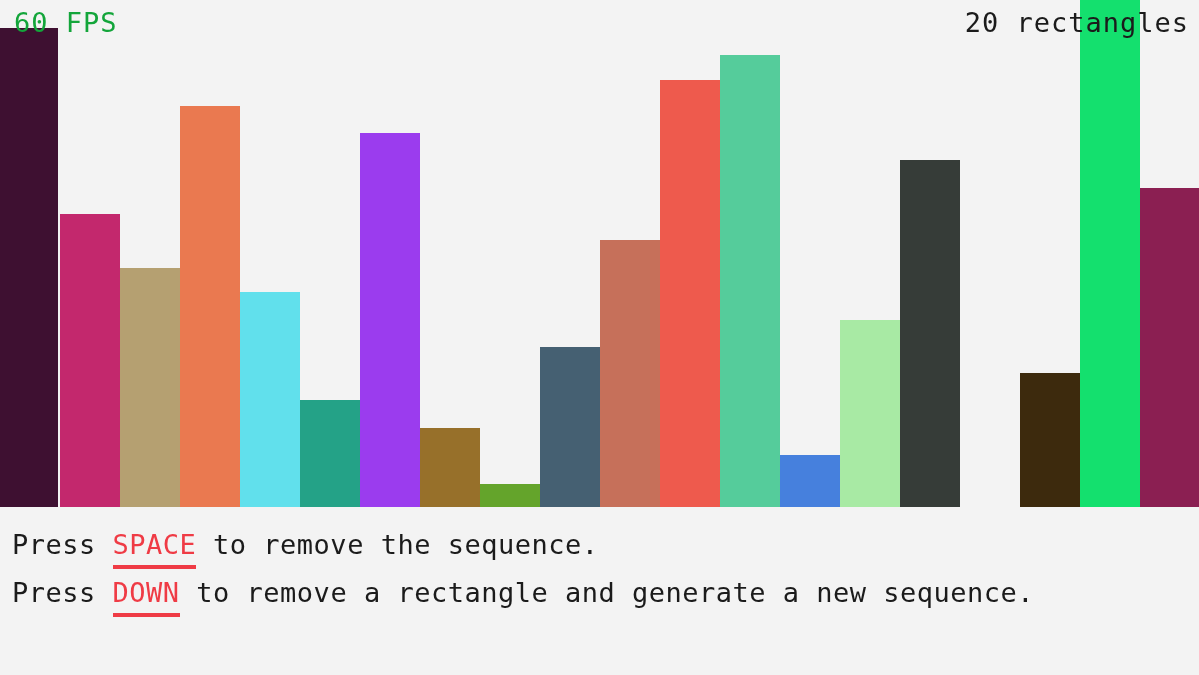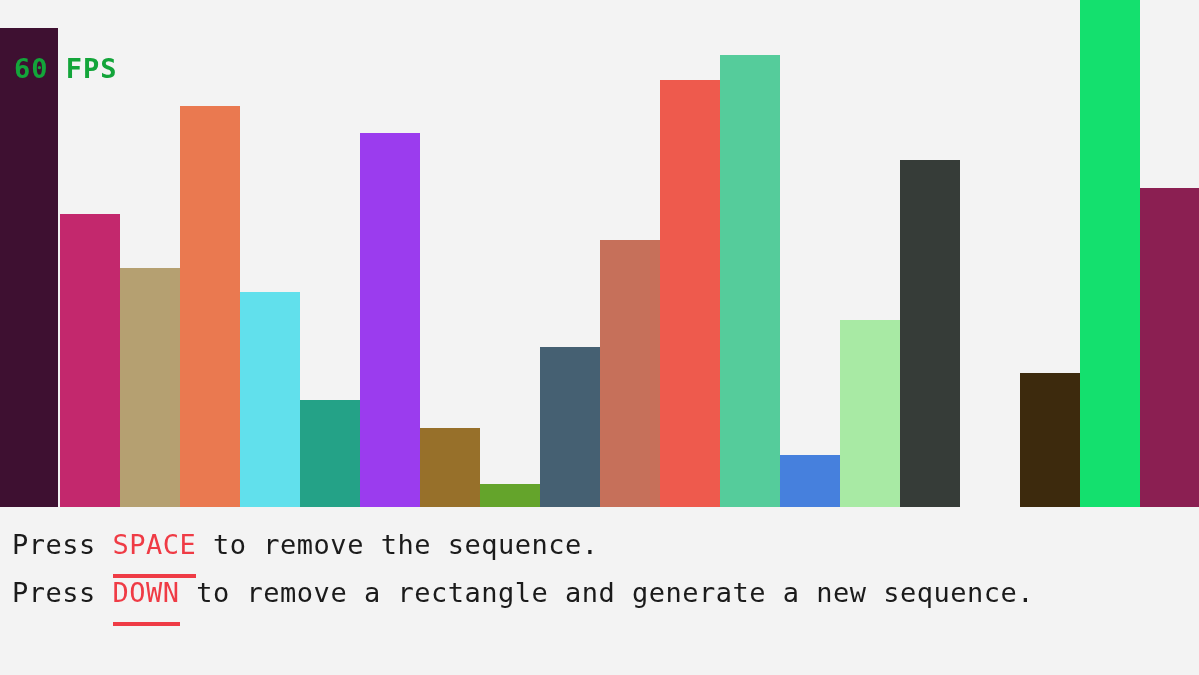--- a/index.html
+++ b/index.html
@@ -35,25 +35,24 @@
   }
 
   
   #fps-counter {
     position: absolute;
     left: 14px;
     top: 9px;
     font-size: 27px;
     letter-spacing: 1px;
     color: #13a53a;
-    font-weight: 700;
+    font-weight: 400;
     line-height: 1;
     white-space: nowrap;
     z-index: 5;
-    margin-top: 46px;
   }
   #rect-count {
     position: absolute;
     right: 10px;
     top: 9px;
     font-size: 27px;
     letter-spacing: 1px;
     color: #1b1b1b;
     font-weight: 400;
     line-height: 1;
@@ -72,21 +71,21 @@
   .instr-line {
     font-size: 27px;
     line-height: 48px;
     color: #1b1b1b;
     letter-spacing: 0.5px;
     white-space: nowrap;
   }
   .key {
     color: #ef3b45;
     border-bottom: 4px solid #ef3b45;
-    padding-bottom: 14px;
+    padding-bottom: 5px;
   }
 </style>
 </head>
 <body style="background: rgb(243, 243, 243);">
 
 <div id="app" style="background: rgb(243, 243, 243);">
 
   <div id="chart-area">
       <div class="bar" style="left: 0px; width: 58px; height: 479px; background: rgb(62, 16, 49);"></div>
       <div class="bar" style="left: 60px; width: 60px; height: 293px; background: rgb(195, 40, 109);"></div>
@@ -104,19 +103,20 @@
       <div class="bar" style="left: 780px; width: 60px; height: 52px; background: rgb(70, 128, 221);"></div>
       <div class="bar" style="left: 840px; width: 60px; height: 187px; background: rgb(168, 234, 164);"></div>
       <div class="bar" style="left: 900px; width: 60px; height: 347px; background: rgb(54, 60, 56);"></div>
       <div class="bar" style="left: 1020px; width: 60px; height: 134px; background: rgb(61, 42, 13);"></div>
       <div class="bar" style="left: 1080px; width: 60px; height: 512px; background: rgb(20, 224, 110);"></div>
       <div class="bar" style="left: 1140px; width: 59px; height: 319px; background: rgb(139, 31, 82);"></div>
     </div>
 
   <div id="fps-counter" style="color: rgb(19, 165, 58);">60 FPS</div>
 
+  <div id="rect-count" style="color: rgb(27, 27, 27);">20 rectangles</div>
 
   <div id="instructions">
       <div class="instr-line"><span>Press </span><span class="key" style="color: rgb(239, 59, 69); border-bottom-color: rgb(239, 59, 69);">SPACE</span><span> to remove the sequence.</span></div>
       <div class="instr-line"><span>Press </span><span class="key" style="color: rgb(239, 59, 69); border-bottom-color: rgb(239, 59, 69);">DOWN</span><span> to remove a rectangle and generate a new sequence.</span></div>
     </div>
 
 </div>
 
 </body></html>

